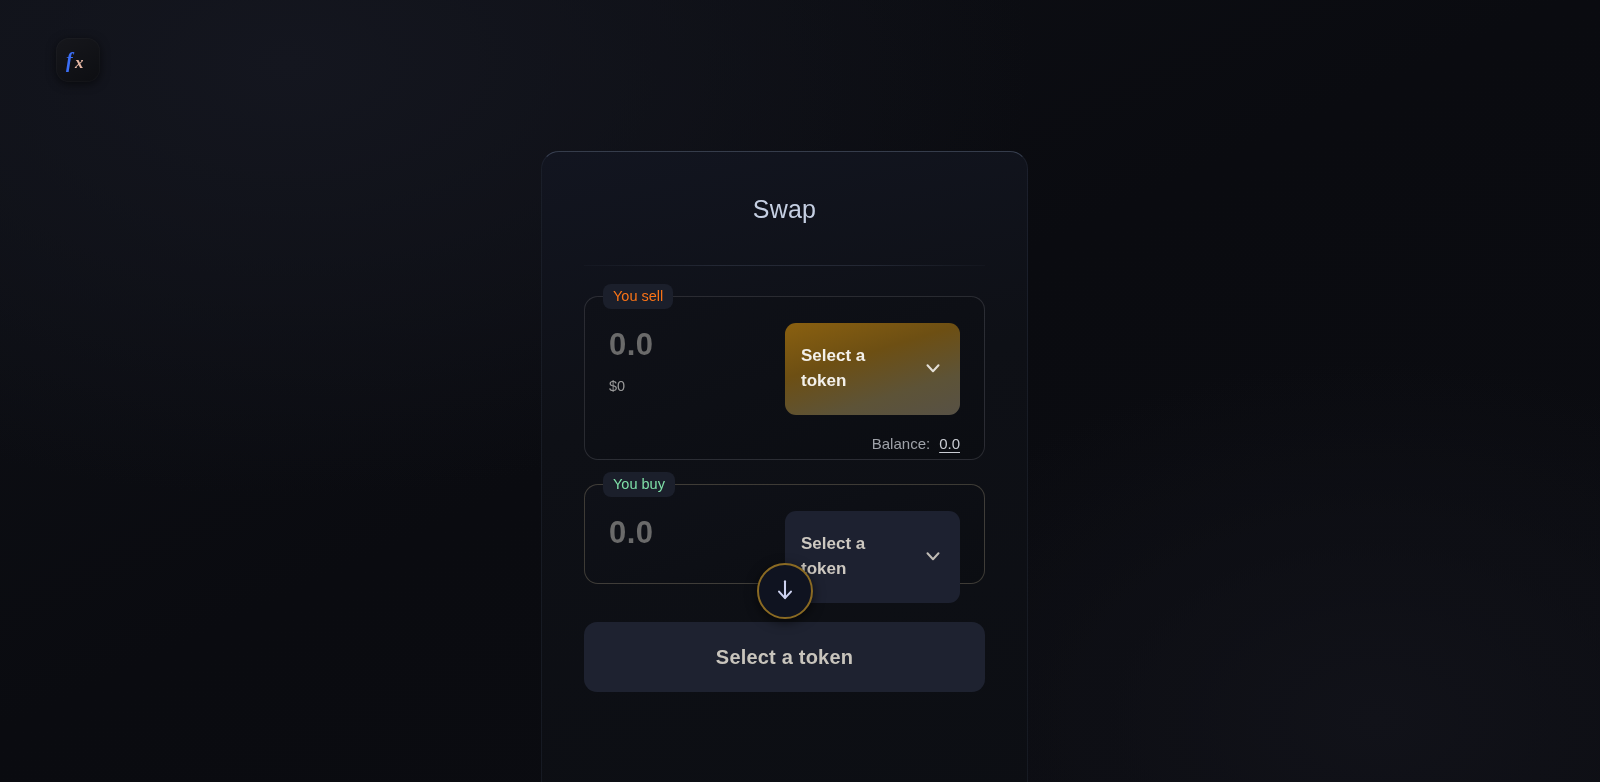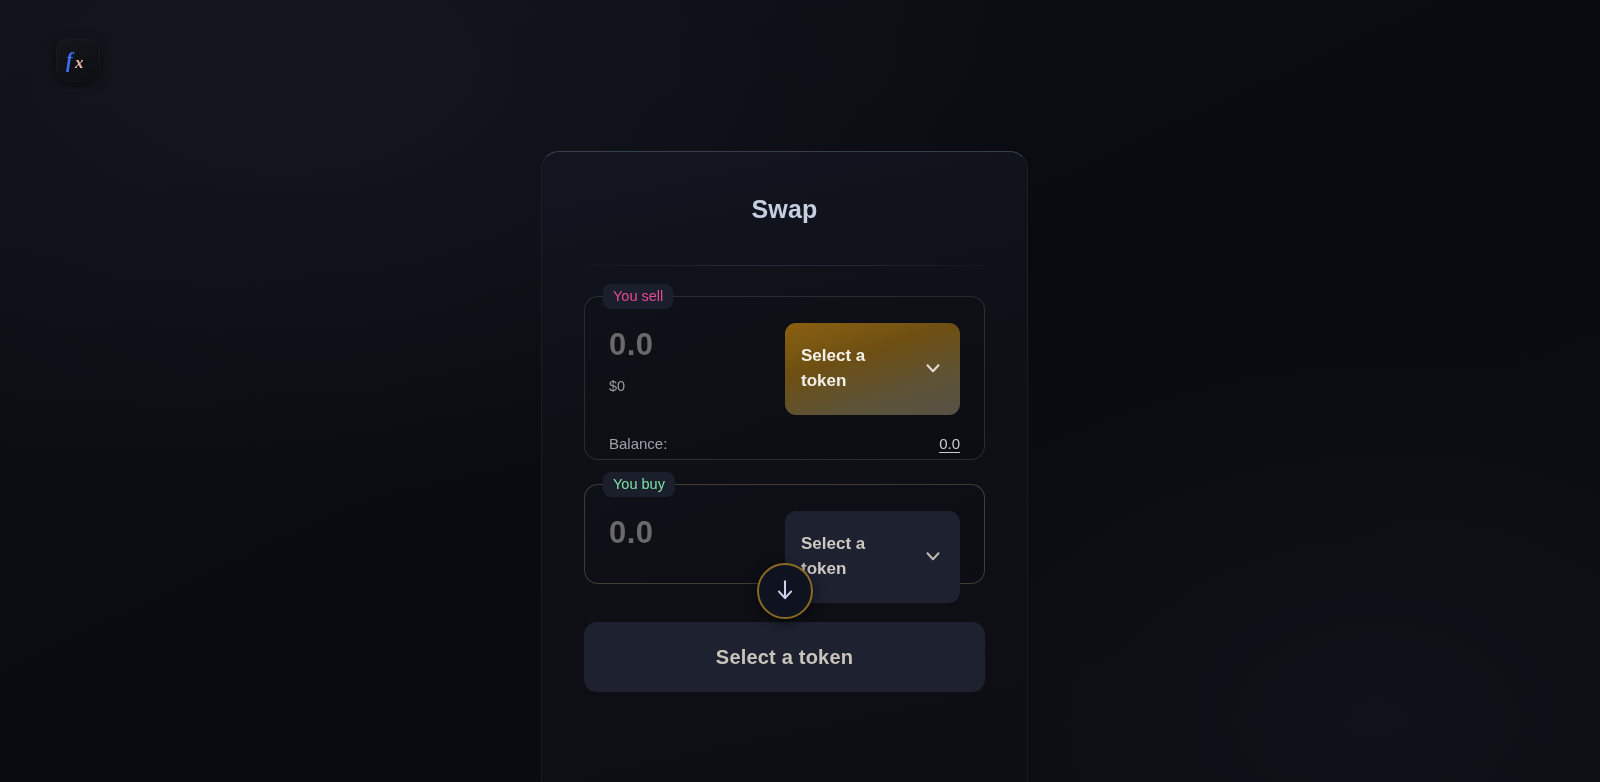--- a/index.html
+++ b/index.html
@@ -64,21 +64,21 @@
     border-top: 1px solid rgba(150,170,205,.30);
     border-left: 1px solid rgba(120,140,175,.10);
     border-right: 1px solid rgba(120,140,175,.10);
     padding: 0 42px;
     overflow: hidden;
   }
 
   .card-title {
     text-align: center;
     font-size: 25px;
-    font-weight: 700;
+    font-weight: 400;
     color: #c5cfe2;
     margin-top: 43px;
     letter-spacing: .2px;
   }
 
   .card-divider {
     margin-top: 41px;
     height: 1px;
     background: linear-gradient(90deg, rgba(140,155,190,.03) 0%, rgba(140,155,190,.16) 35%, rgba(140,155,190,.16) 70%, rgba(140,155,190,.03) 100%);
   }
@@ -109,21 +109,21 @@
     top: -13px;
     left: 18px;
     padding: 3px 10px 4px 10px;
     border-radius: 8px;
     background: #1b1f2b;
     font-size: 14.5px;
     font-weight: 400;
     line-height: 1.25;
   }
 
-  .panel-legend.sell  { color: #ec4899; }
+  .panel-legend.sell  { color: #f97316; }
   .panel-legend.buy   { color: #7fe0a8; }
 
   .panel-row {
     display: flex;
     align-items: flex-start;
     justify-content: space-between;
   }
 
   .amount-block { padding-top: 6px; }
 
@@ -172,21 +172,21 @@
     font-weight: 700;
     line-height: 1.45;
     max-width: 108px;
   }
 
   .chev { flex: 0 0 auto; opacity: .92; }
 
   .balance-row {
     margin-top: 20px;
     display: flex;
-    justify-content: space-between;
+    justify-content: flex-end;
     align-items: baseline;
     gap: 9px;
     font-size: 15px;
     color: #9ea1a8;
   }
 
   .balance-value {
     color: #c9ccd3;
     text-decoration: underline;
     text-underline-offset: 3px;

